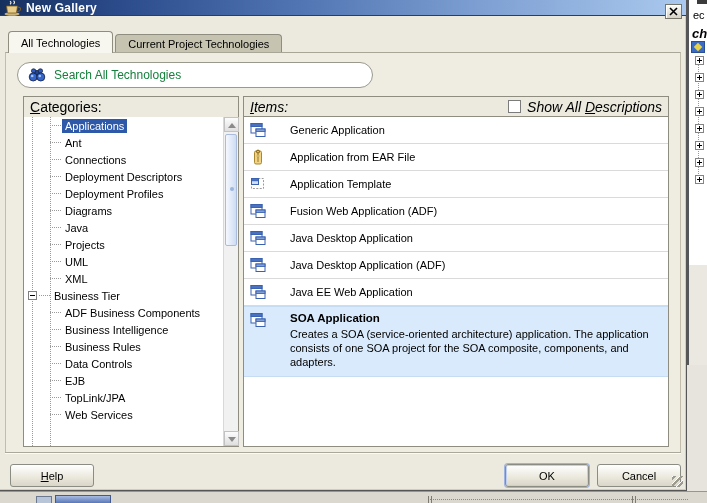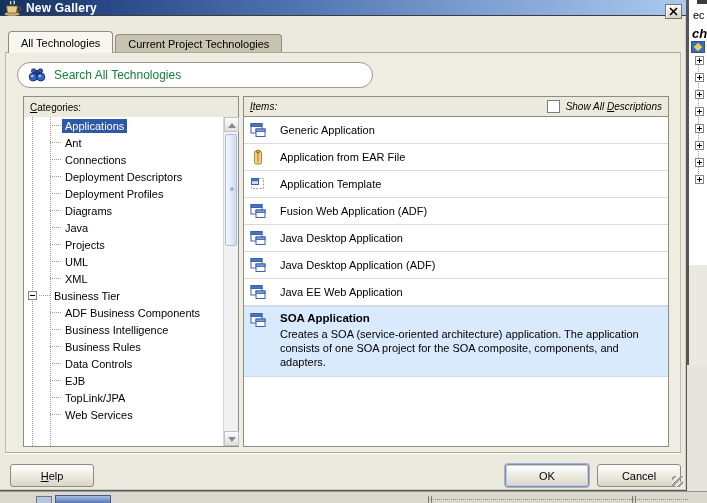--- a/index.html
+++ b/index.html
@@ -64,21 +64,21 @@
 
   
   .searchbox { position:absolute; left:11px; top:9px; width:356px; height:26px; background:#fff;
                border:1px solid #9a998e; border-radius:13px; display:flex; align-items:center;
                padding:0 10px; gap:8px; }
   .search-placeholder { color:#15803d; font-size:12px; }
 
   
   .panel { position:absolute; top:43px; height:351px; border:1px solid #8f8d7f; background:#fff; }
   .panel-header { height:20px; background:#eceade; display:flex; align-items:center;
-                  padding:0 6px; font-size:10px; }
+                  padding:0 6px; font-size:14px; }
   .categories { left:17px; width:216px; }
   .categories .panel-header { border-bottom:none; }
   .items { left:237px; width:426px; }
   .items .panel-header { border-bottom:1px solid #8f8d7f; justify-content:space-between;font-style:italic; }
   u { text-decoration:underline; }
 
   
   .tree { position:absolute; left:0; top:20px; right:15px; bottom:0; background:#fff; overflow:hidden; }
   .guide { position:absolute; top:0; bottom:0; border-left:1px dotted #9a9a9a; }
   .g1 { left:8px; } .g2 { left:26px; }
@@ -102,21 +102,21 @@
            border-right:4px solid transparent; }
   .arrow.up { top:5px; border-bottom:5px solid #8a8a8a; }
   .arrow.down { top:5px; border-top:5px solid #8a8a8a; }
   .sb-thumb { position:absolute; left:1px; top:17px; width:12px; height:112px; border-radius:2px;
               background:linear-gradient(to right,#f5f8fd,#cfdcf3); border:1px solid #aabcdd; }
   .sb-thumb:after { content:""; position:absolute; left:4px; top:52px; width:4px; height:4px;
               border-radius:50%; background:#9ab4dc; }
 
   
   .items-list { position:absolute; left:0; top:20px; right:0; bottom:0; background:#fff; overflow:hidden; }
-  .item-row { display:flex; align-items:center; gap:14px; height:27px; padding:0 6px;
+  .item-row { display:flex; align-items:center; gap:24px; height:27px; padding:0 6px;
               border-bottom:1px solid #dadada; background:#fff; }
   .item-row .ilabel { font-size:11px; }
   .item-row.selected { height:auto; background:#d9eafc; border-top:1px solid #c5dcf2;
               border-bottom:1px solid #c5dcf2; align-items:flex-start; padding:5px 6px 7px; }
   .item-row.selected .itext .ilabel { font-weight:bold; font-size:11.5px; }
   .item-row.selected .idesc { font-size:11px; line-height:14px; margin-top:3px; max-width:388px; }
   .iicon { width:16px; height:16px; flex:0 0 auto; }
 
   
   .showall { display:flex; align-items:center; gap:6px; }

